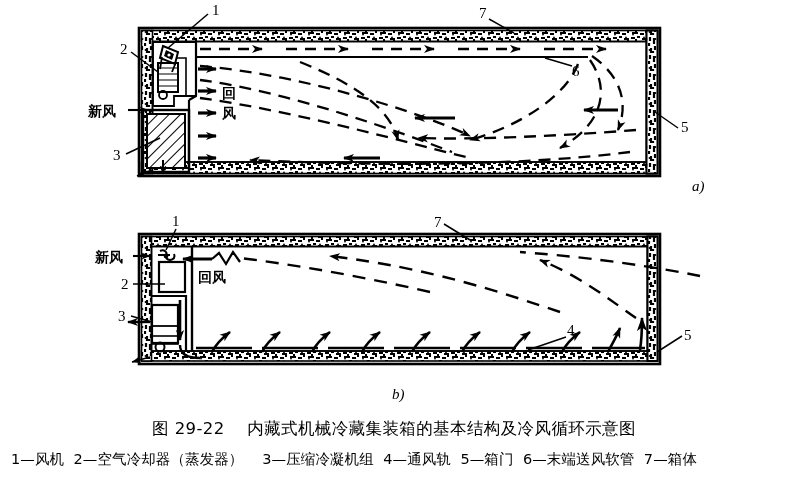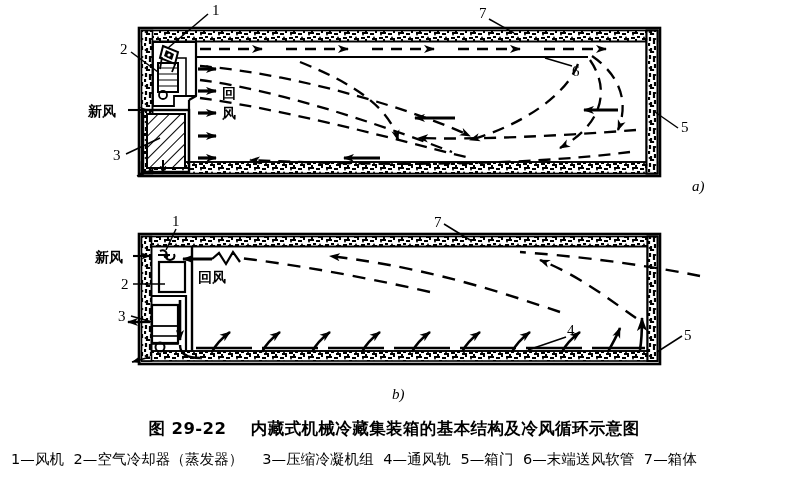--- a/index.html
+++ b/index.html
@@ -6,21 +6,21 @@
   html,body{margin:0;padding:0;background:#ffffff;}
   body{
     width:788px;height:479px;position:relative;overflow:hidden;
     font-family:"Liberation Serif","DejaVu Serif",serif;
     color:#000;
   }
   #figure-root{position:absolute;left:0;top:0;width:788px;height:479px;}
   svg.diagram{position:absolute;left:0;top:0;width:788px;height:479px;}
   .fig-title{
     position:absolute;left:0;top:418px;width:788px;text-align:center;
-    font-size:16.5px;font-weight:bold;letter-spacing:.4px;
+    font-size:16.5px;font-weight:normal;letter-spacing:.4px;
     font-family:"DejaVu Serif","Liberation Serif",serif;
     white-space:pre;
   }
   .fig-legend{
     position:absolute;left:0;top:450px;width:708px;text-align:center;
     font-size:14.5px;font-weight:normal;letter-spacing:.1px;
     font-family:"DejaVu Serif","Liberation Serif",serif;
     white-space:pre;
   }
   .cjk{font-family:"DejaVu Sans","Liberation Sans",sans-serif;}

